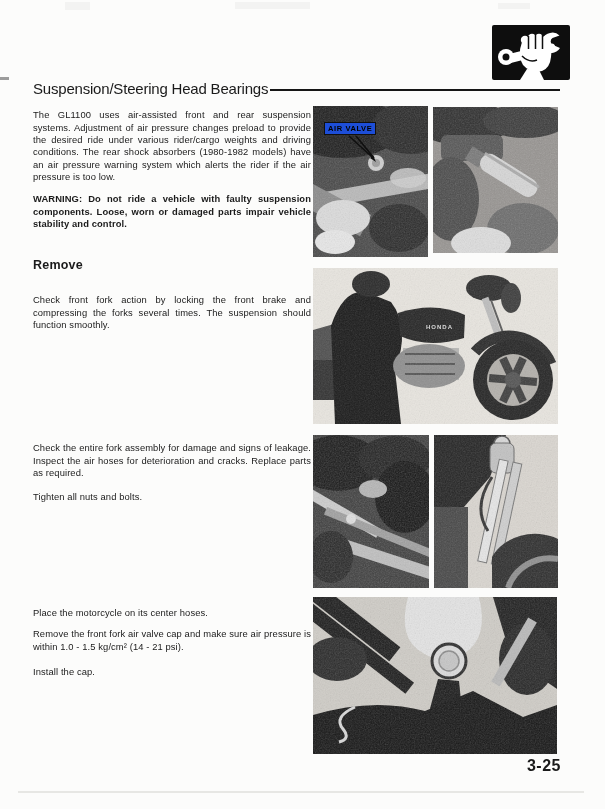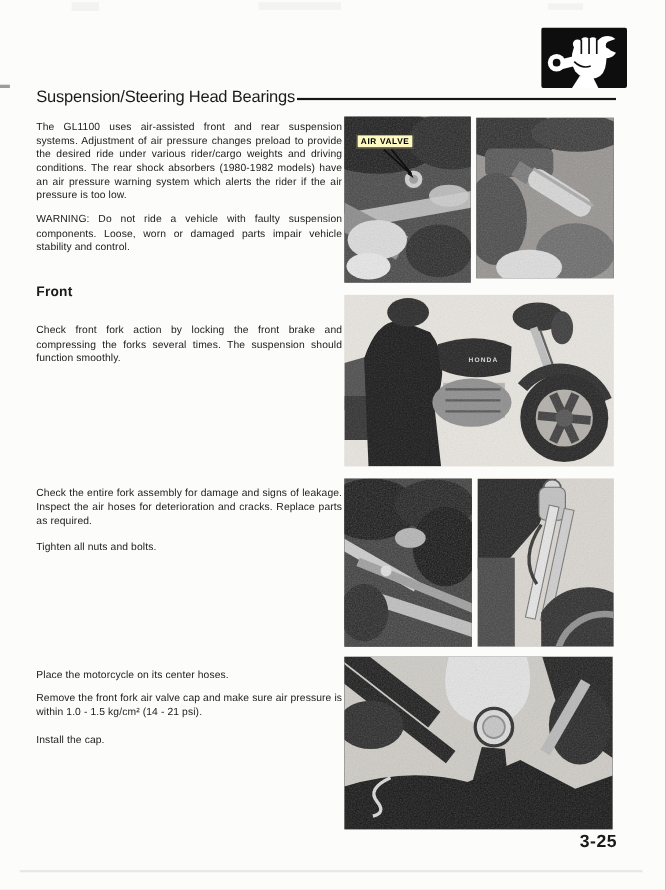--- a/index.html
+++ b/index.html
@@ -9,27 +9,27 @@
     margin:0 auto;
   }
   
   .logo{position:absolute;left:492px;top:25px;width:78px;height:55px;}
   .titlerow{position:absolute;left:33px;top:80px;width:527px;display:flex;align-items:flex-start;}
   .title{font-size:15px;font-weight:normal;letter-spacing:-0.2px;white-space:nowrap;line-height:17px;}
   .titleline{flex:1;border-top:2.5px solid #161616;margin-top:9px;margin-left:2px;}
   
   .col{position:absolute;left:33px;width:278px;}
   .body{font-size:9.4px;line-height:12.3px;text-align:justify;letter-spacing:0.1px;}
-  .warning{font-weight:normal;}
+  .warning{font-weight:bold;}
   .subhead{font-size:12.5px;font-weight:bold;letter-spacing:0.2px;}
   
   .photo{position:absolute;overflow:hidden;background:#555;}
   .photo svg{display:block;width:100%;height:100%;}
   .airvalve-label{
-    position:absolute;left:11px;top:16px;background:#fef9c3;border:1.5px solid #101010;
+    position:absolute;left:11px;top:16px;background:#1d4ed8;border:1.5px solid #101010;
     font-size:7.5px;font-weight:bold;letter-spacing:0.6px;padding:1px 3px;color:#000;
     white-space:nowrap;
   }
   .arrow-overlay{position:absolute;left:0;top:0;width:100%;height:100%;pointer-events:none;}
   
   .pagenum{position:absolute;right:44px;top:757px;font-size:16px;font-weight:bold;letter-spacing:0.5px;}
   .scan-dash{position:absolute;left:0;top:77px;width:9px;height:3px;background:#9c9c9c;}
   .scan-smudge{position:absolute;background:#f3f3f2;}
   .bottom-line{position:absolute;left:18px;top:791px;width:566px;height:2px;background:#e7e7e4;}
 </style>
@@ -73,21 +73,21 @@
     </svg>
   </div>
 
   <div class="titlerow">
     <span class="title">Suspension/Steering Head Bearings</span>
     <span class="titleline"></span>
   </div>
 
   <p class="col body" style="top:100px">The GL1100 uses air-assisted front and rear suspension systems. Adjustment of air pressure changes preload to provide the desired ride under various rider/cargo weights and driving conditions. The rear shock absorbers (1980-1982 models) have an air pressure warning system which alerts the rider if the air pressure is too low.</p>
   <p class="col body warning" style="top:184px">WARNING: Do not ride a vehicle with faulty suspension components. Loose, worn or damaged parts impair vehicle stability and control.</p>
-  <h2 class="col subhead" style="top:258px;margin:0">Front</h2>
+  <h2 class="col subhead" style="top:258px;margin:0">Remove</h2>
   <p class="col body" style="top:285px">Check front fork action by locking the front brake and compressing the forks several times. The suspension should function smoothly.</p>
   <p class="col body" style="top:482px">Tighten all nuts and bolts.</p>
   <p class="col body" style="top:433px">Check the entire fork assembly for damage and signs of leakage. Inspect the air hoses for deterioration and cracks. Replace parts as required.</p>
   <p class="col body" style="top:598px">Place the motorcycle on its center hoses.</p>
   <p class="col body" style="top:619px">Remove the front fork air valve cap and make sure air pressure is within 1.0 - 1.5 kg/cm² (14 - 21 psi).</p>
   <p class="col body" style="top:657px">Install the cap.</p>
 
   <div class="photo" style="left:313px;top:106px;width:115px;height:151px">
     <svg viewBox="0 0 115 151" preserveAspectRatio="none">
       <rect width="115" height="151" fill="#474747"></rect>

